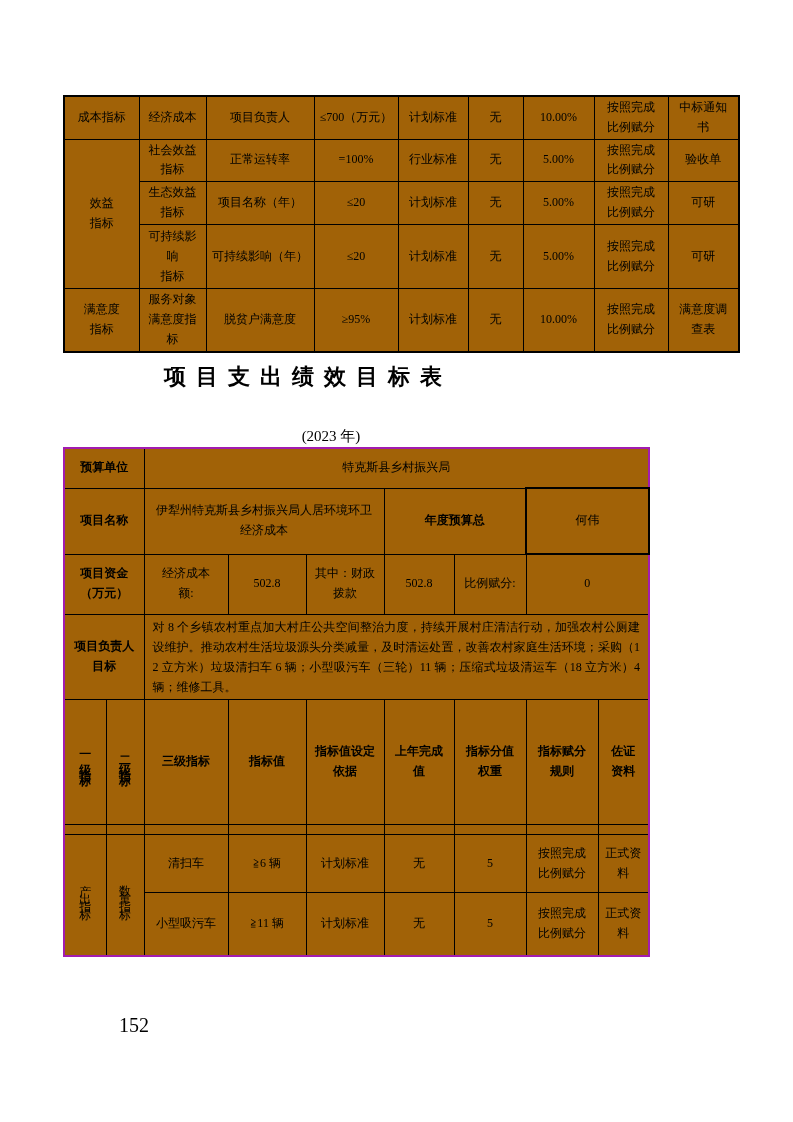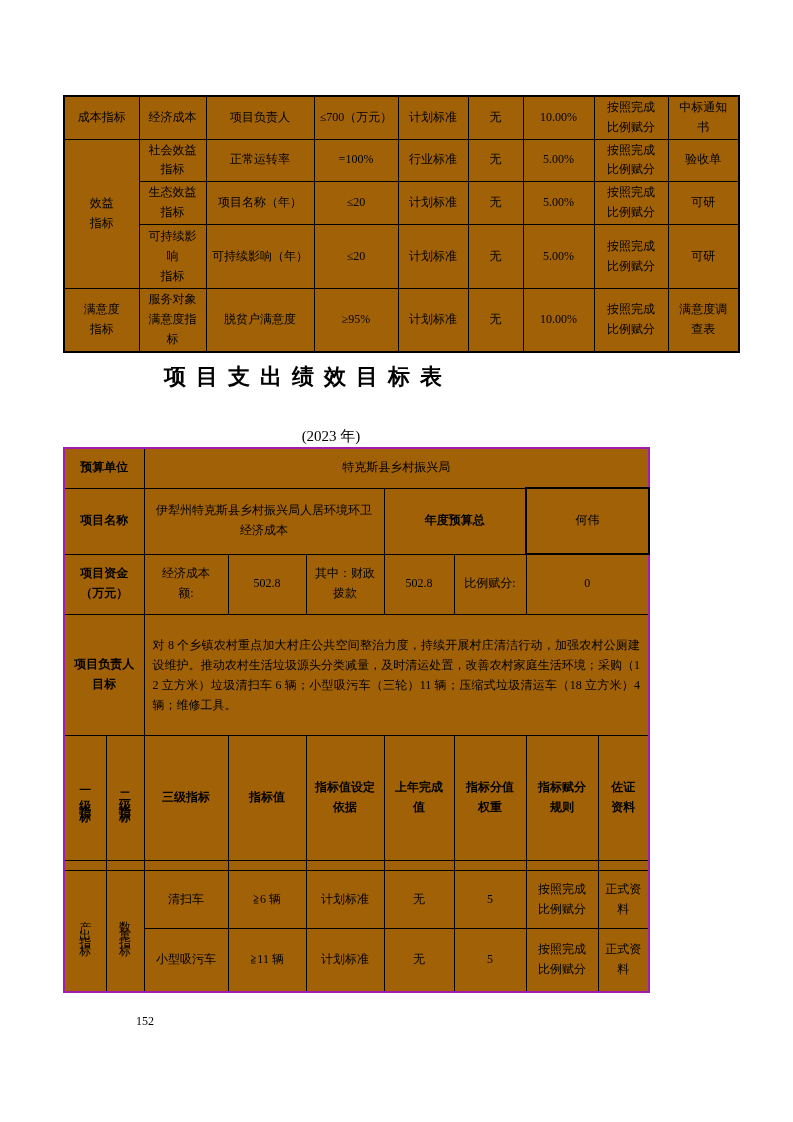--- a/index.html
+++ b/index.html
@@ -16,32 +16,32 @@
     white-space:pre-line; overflow:hidden; word-break:break-all;
   }
   .b { font-weight:bold; }
   #t1 { left:63px; top:95px; width:675px; border:2px solid #000; }
   #t2 { left:63px; top:447px; width:585px; border:2px solid #a21caf; }
   .vtext {
     writing-mode:vertical-rl; text-orientation:upright;
     display:inline-block; letter-spacing:6px; line-height:1;
   }
   .vtext2 { letter-spacing:8px; }
-  .goal-cell { text-align:justify; padding:20px 8px; white-space:normal; line-height:1.68; }
+  .goal-cell { text-align:justify; padding:2px 8px; white-space:normal; line-height:1.68; }
   .thick { border:2px solid #000; }
   .spacer td { padding:0; height:9px; line-height:0; font-size:0; }
   .title {
     position:absolute; left:0; top:362px; width:616px; text-align:center;
     font-size:22px; font-weight:bold; letter-spacing:10px; white-space:nowrap;
   }
   .subtitle {
     position:absolute; left:4px; top:427px; width:654px; text-align:center;
     font-size:15px;
   }
-  .pagenum { position:absolute; left:136px; top:1014px; font-size:12px;text-align:right; }
+  .pagenum { position:absolute; left:119px; top:1014px; font-size:20px;text-align:right; }
 </style>
 </head>
 <body>
 
 <div class="page">
 
   <table id="t1">
     <colgroup>
       <col style="width:75px">
         <col style="width:67px">

